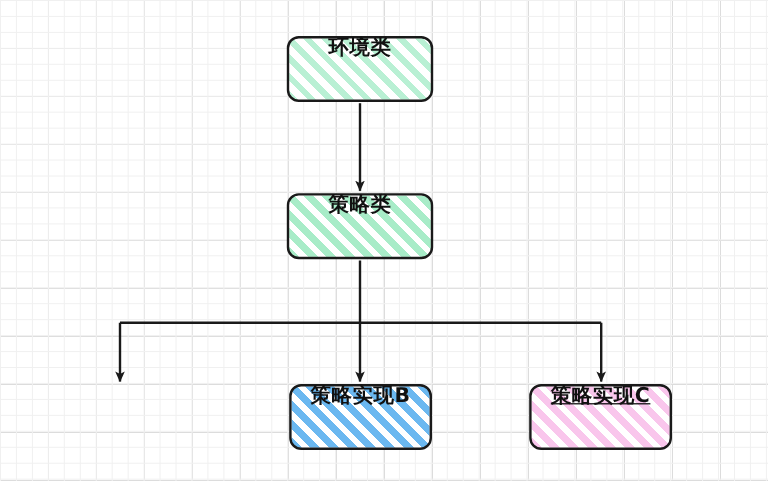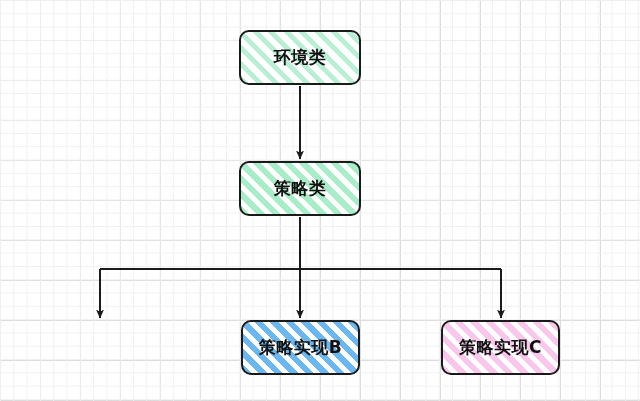--- a/index.html
+++ b/index.html
@@ -39,21 +39,20 @@
     width: 640px;
     height: 401px;
   }
 
   .node {
     position: absolute;
     box-sizing: border-box;
     border: 2.5px solid #1a1a1a;
     border-radius: 10px;
     display: flex;
-    align-items: center;
     justify-content: center;
     background-color: #ffffff;
   }
 
   .node-label {
     position: relative;
     font-size: 17px;
     font-weight: bold;
     color: #111111;
     letter-spacing: 0.5px;
@@ -124,17 +123,17 @@
 
   <div class="node hatch-green-light2" style="left:239px; top:161px; width:122px; height:55px;">
     <span class="node-label">策略类</span>
   </div>
 
 
   <div class="node hatch-blue" style="left:241px; top:320px; width:119px; height:55px;">
     <span class="node-label">策略实现B</span>
   </div>
 
-  <div class="node hatch-pink" style="left:441px; top:320px; width:119px; height:55px;">
+  <div class="node hatch-pink" style="left:441px; top:320px; width:119px; height:55px;text-decoration:underline;">
     <span class="node-label">策略实现C</span>
   </div>
 
 </div>
 
 </body></html>

